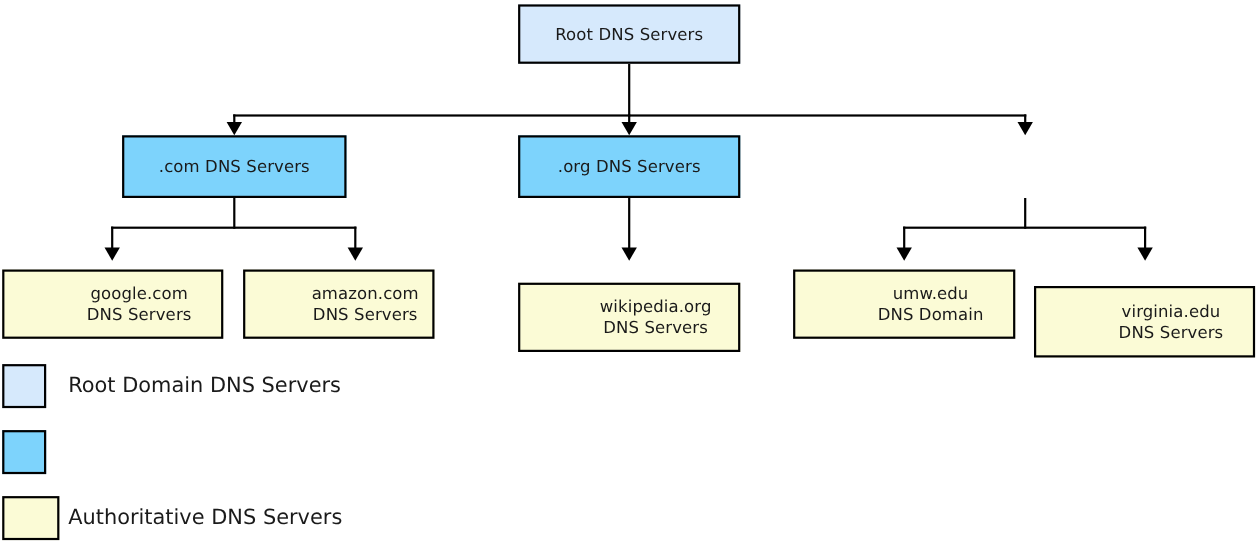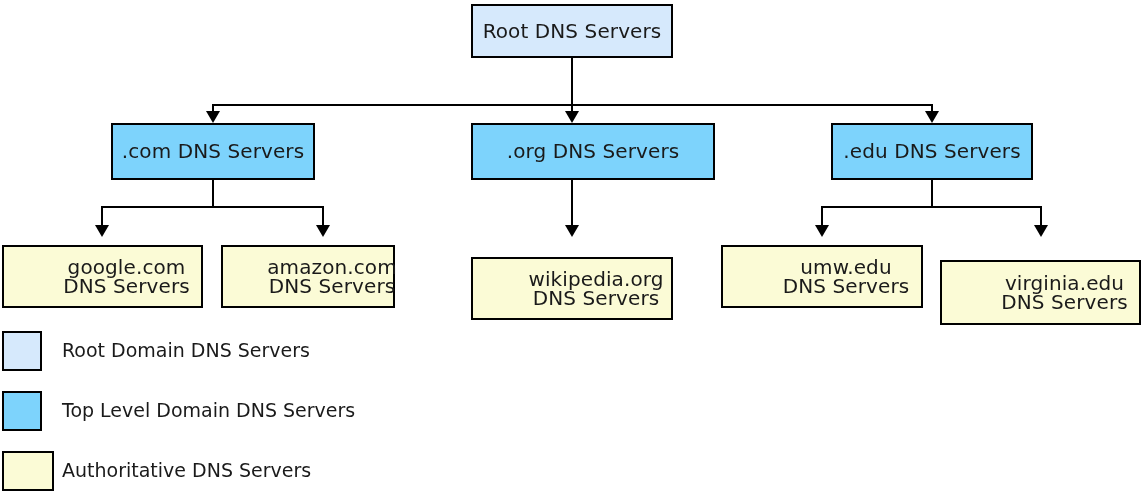--- a/index.html
+++ b/index.html
@@ -17,21 +17,21 @@
   }
 
   .node {
     position: absolute;
     box-sizing: border-box;
     border: 2px solid #000000;
     display: flex;
     align-items: center;
     justify-content: center;
     text-align: center;
-    font-size: 20px;
+    font-size: 15px;
     line-height: 19px;
     color: #1a1a1a;
     letter-spacing: 0.1px;
   }
   .node .label {
     display: block;
     white-space: pre-line;
   }
 
   .lvl-root  { background: #d6e9fc; }
@@ -105,50 +105,46 @@
   <div class="vline" style="left:1040px; top:206px; height:21px;"></div>
   <div class="arrow" style="left:1034px; top:225px;"></div>
 
   <div class="node lvl-root" style="left:471px; top:4px; width:202px; height:54px;">
     <span class="label">Root DNS Servers</span>
   </div>
 
   <div class="node lvl-tld" style="left:111px; top:123px; width:204px; height:57px;">
     <span class="label">.com DNS Servers</span>
   </div>
-  <div class="node lvl-tld" style="left:471px; top:123px; width:244px; height:57px;">
+  <div class="node lvl-tld" style="left:471px; top:123px; width:202px; height:57px;">
     <span class="label">.org DNS Servers</span>
-  </div>
-  <div class="node lvl-tld" style="left:831px; top:123px; width:202px; height:57px;">
-    <span class="label">.edu DNS Servers</span>
   </div>
 
   <div class="node lvl-auth" style="left:2px; top:245px; width:201px; height:63px;">
     <span class="label">google.com
 DNS Servers</span>
   </div>
   <div class="node lvl-auth" style="left:221px; top:245px; width:174px; height:63px;">
     <span class="label">amazon.com
 DNS Servers</span>
   </div>
   <div class="node lvl-auth" style="left:471px; top:257px; width:202px; height:63px;">
     <span class="label">wikipedia.org
 DNS Servers</span>
   </div>
   <div class="node lvl-auth" style="left:721px; top:245px; width:202px; height:63px;">
     <span class="label">umw.edu
-DNS Servers</span>
+DNS Domain</span>
   </div>
   <div class="node lvl-auth" style="left:940px; top:260px; width:201px; height:65px;">
     <span class="label">virginia.edu
 DNS Servers</span>
   </div>
 
   <div class="legend-swatch lvl-root" style="left:2px; top:331px;"></div>
   <div class="legend-text" style="left:62px; top:341px;">Root Domain DNS Servers</div>
 
   <div class="legend-swatch lvl-tld" style="left:2px; top:391px;"></div>
-  <div class="legend-text" style="left:62px; top:401px;">Top Level Domain DNS Servers</div>
 
   <div class="legend-swatch lvl-auth" style="left:2px; top:451px;"></div>
   <div class="legend-text" style="left:62px; top:461px;">Authoritative DNS Servers</div>
 
 </div>
 
 </body></html>

